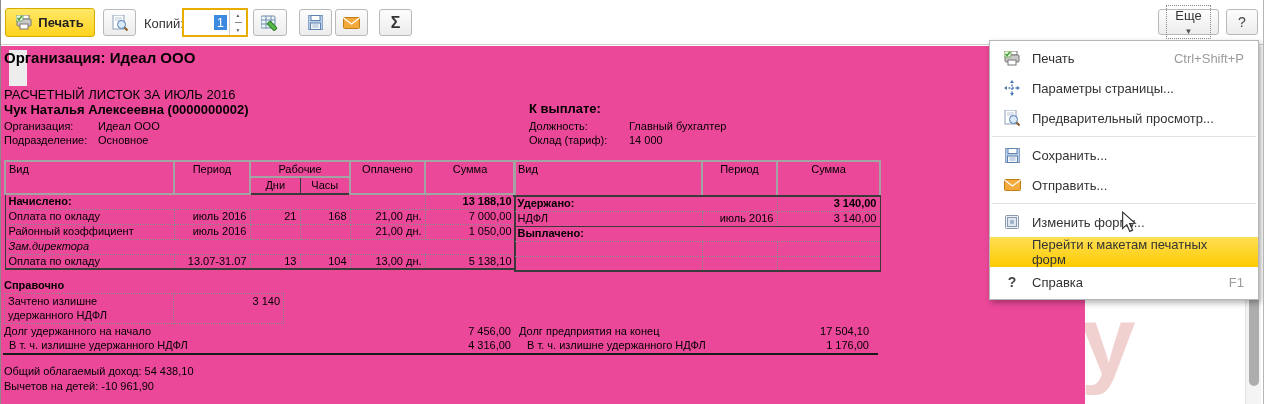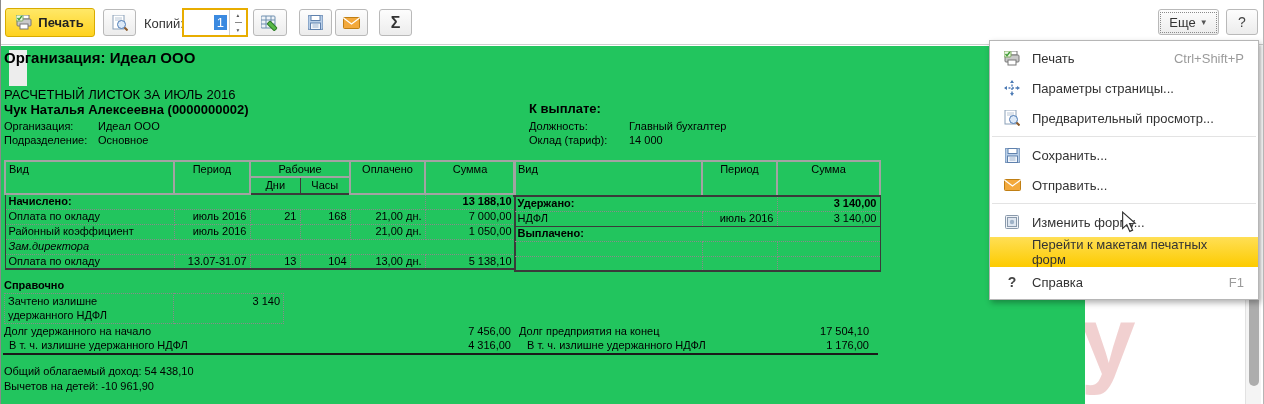--- a/index.html
+++ b/index.html
@@ -24,26 +24,26 @@
   .spin-field { flex:1; display:flex; align-items:center; justify-content:flex-end; padding-right:2px; font-size:13px; }
   .spin-sel { background:#3b8ae0; color:#fff; padding:0 3px; }
   .spin-ud { width:17px; border-left:1px solid #d0d0d0; display:flex; flex-direction:column;
              align-items:center; justify-content:space-between; padding:2px 0; font-size:6px; color:#555; cursor:pointer; }
   .spin-dash { width:7px; border-top:1px solid #888; }
   .btn-table { left:252px; width:34px; }
   .btn-save  { left:298px; width:33px; }
   .btn-mail  { left:334px; width:33px; }
   .btn-sigma { left:378px; width:33px; font-size:16px; font-weight:bold; }
   .btn-more  { left:1157px; width:61px; height:26px; }
-  .btn-more .inner { border:1px dotted #8a8a8a; padding:2px 8px; display:flex; gap:4px; align-items:center; }
+  .btn-more .inner { border:1px dotted #8a8a8a; padding:2px 8px; display:flex; gap:4px; align-items:center;flex-direction:column; }
   .btn-more .chev { font-size:8px; color:#555; }
   .btn-help  { left:1225px; width:32px; height:26px; font-size:14px; color:#444; }
 
   
-  .doc { position:absolute; left:0; top:46px; width:1084px; height:358px; background:#22c55e; z-index:2; }
+  .doc { position:absolute; left:0; top:46px; width:1084px; height:358px; background:#ec4899; z-index:2; }
   .corner-block { position:absolute; left:8px; top:4px; width:18px; height:36px; background:#ededed; }
   .t { position:absolute; white-space:nowrap; color:#000; }
   .f11 { font-size:11px; line-height:14px; }
   .f13 { font-size:13px; line-height:16px; }
   .f15 { font-size:15px; line-height:18px; }
   .b { font-weight:bold; }
 
   .pay-table { position:absolute; border-collapse:collapse; table-layout:fixed;
                border:1px solid #3a3a3a; border-bottom:2px solid #3a3a3a; }
   .pay-table td { font-size:11px; line-height:13px; padding:0 3px; white-space:nowrap; overflow:hidden; }

